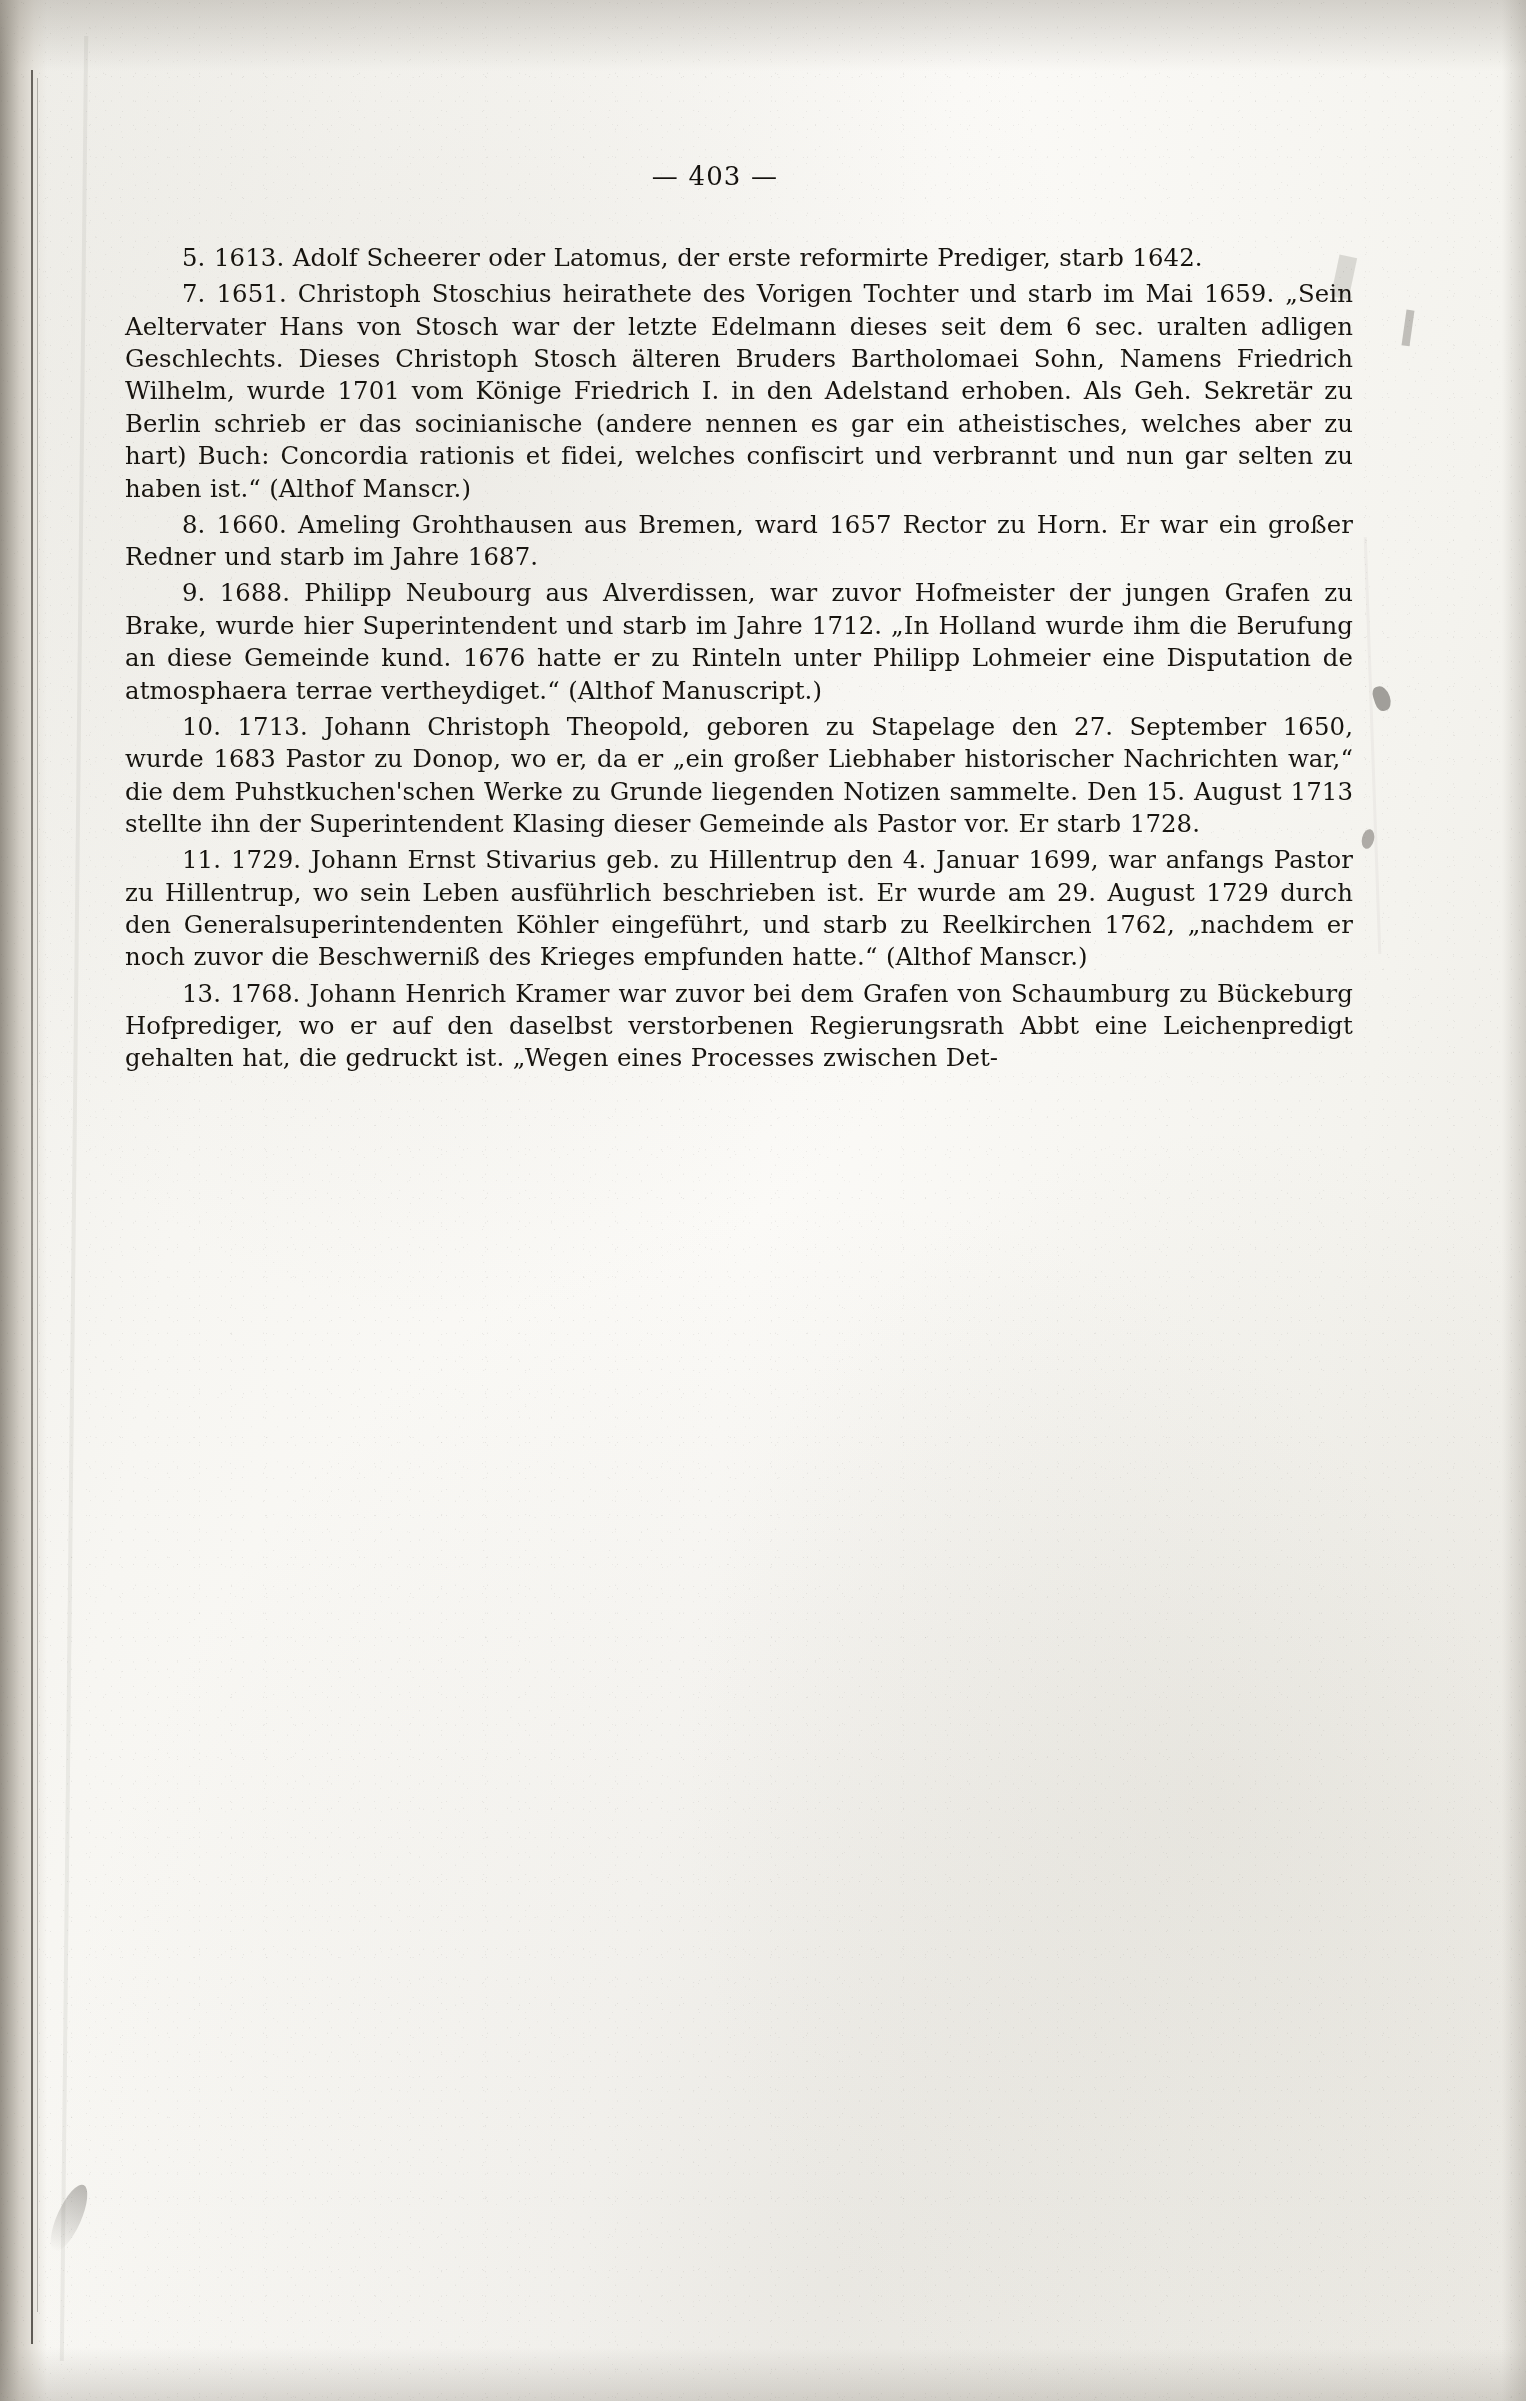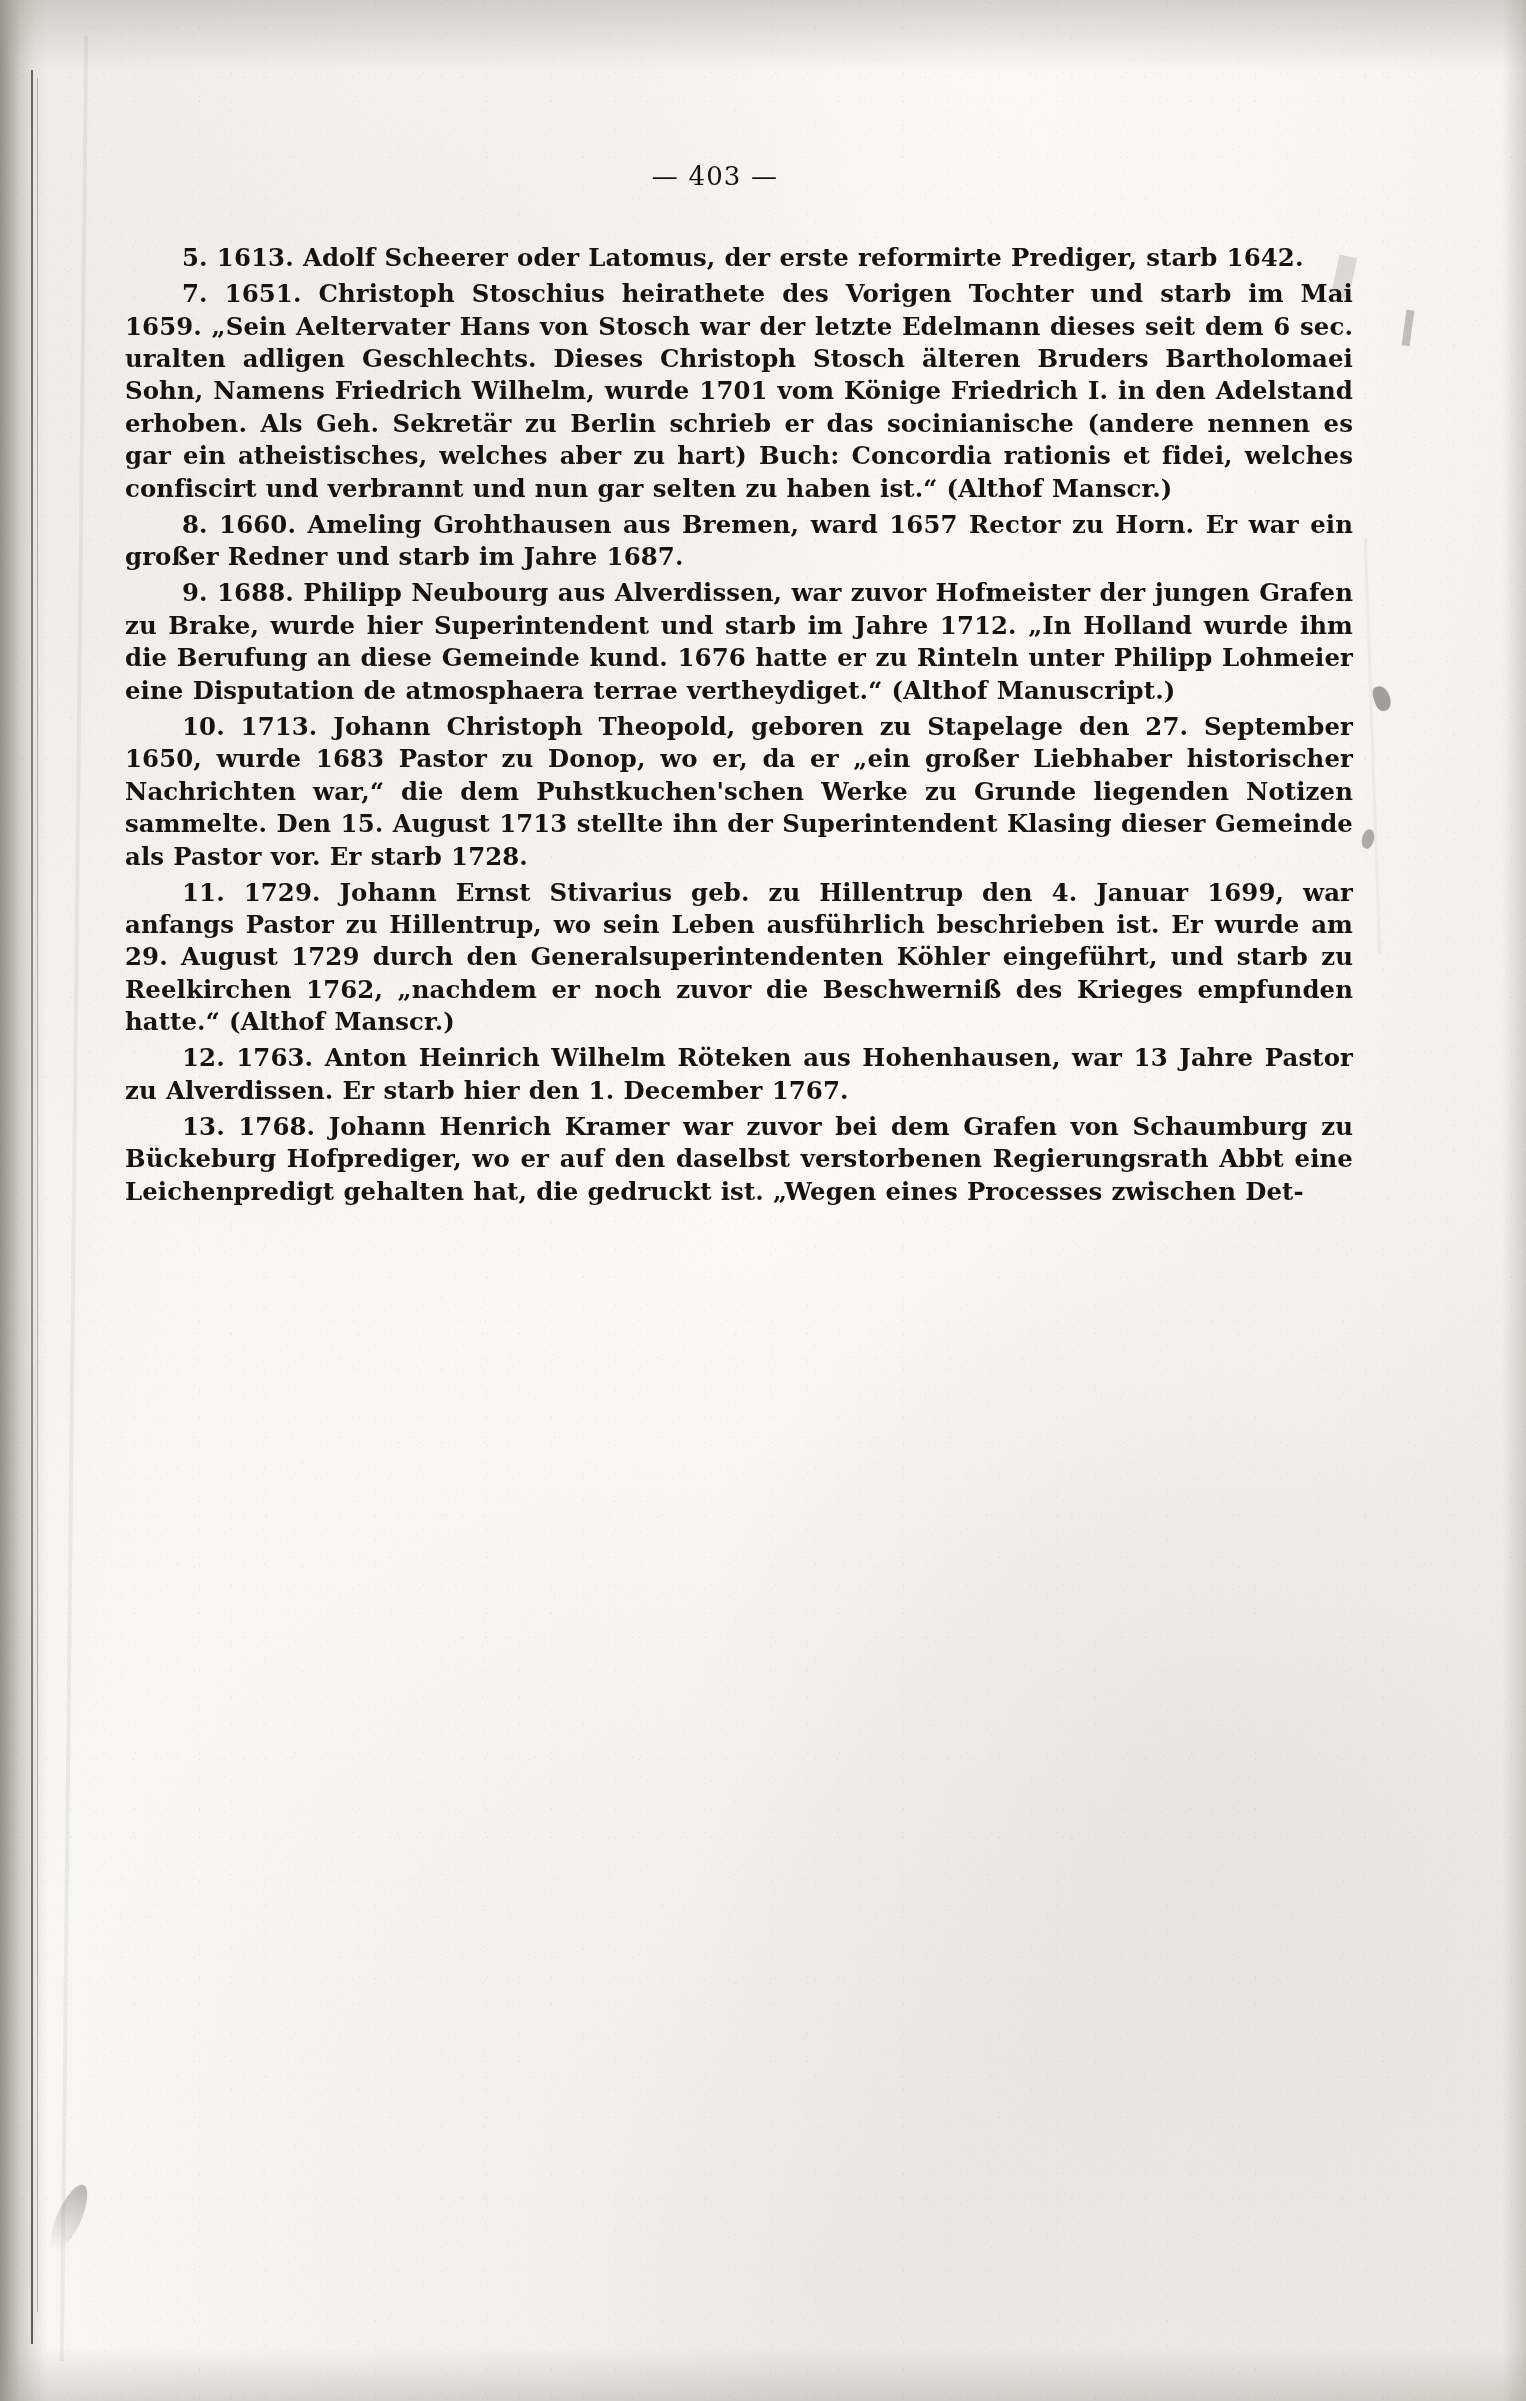--- a/index.html
+++ b/index.html
@@ -109,21 +109,20 @@
     margin: 0 0 3.6px 0;
     font-size: 24.4px;
     line-height: 1.33;
     color: #17140f;
     text-align: justify;
     text-justify: inter-word;
     text-indent: 57px;
     font-family: "DejaVu Serif", serif;
     letter-spacing: 0.1px;
     word-spacing: 0.6px;
-    font-weight: bold;
   }
   .para:last-child { margin-bottom: 8px; }
 
   
   .streak {
     position: absolute;
     background: rgba(120,115,106,0.10);
     pointer-events: none;
   }
   #streak-a { left: 72px; top: 36px; width: 3.6px; height: 2325px; transform: rotate(0.6deg); }
@@ -156,20 +155,19 @@
   <div id="content">
 
     <div id="page-number">—  403  —</div>
 
     <p class="para">5.  1613.  Adolf Scheerer oder Latomus, der erste reformirte Prediger, starb 1642.</p>
     <p class="para">7.  1651.  Christoph Stoschius heirathete des Vorigen Tochter und starb im Mai 1659. „Sein Aeltervater Hans von Stosch war der letzte Edelmann dieses seit dem 6 sec. uralten adligen Geschlechts. Dieses Christoph Stosch älteren Bruders Bartholomaei Sohn, Namens Friedrich Wilhelm, wurde 1701 vom Könige Friedrich I. in den Adelstand erhoben. Als Geh. Sekretär zu Berlin schrieb er das socinianische (andere nennen es gar ein atheistisches, welches aber zu hart) Buch: Concordia rationis et fidei, welches confiscirt und verbrannt und nun gar selten zu haben ist.“ (Althof Manscr.)</p>
     <p class="para">8.  1660.  Ameling Grohthausen aus Bremen, ward 1657 Rector zu Horn. Er war ein großer Redner und starb im Jahre 1687.</p>
     <p class="para">9.  1688.  Philipp Neubourg aus Alverdissen, war zuvor Hofmeister der jungen Grafen zu Brake, wurde hier Superintendent und starb im Jahre 1712.  „In Holland wurde ihm die Berufung an diese Gemeinde kund.  1676 hatte er zu Rinteln unter Philipp Lohmeier eine Disputation de atmosphaera terrae vertheydiget.“ (Althof Manuscript.)</p>
     <p class="para">10.  1713.  Johann Christoph Theopold, geboren zu Stapelage den 27. September 1650, wurde 1683 Pastor zu Donop, wo er, da er „ein großer Liebhaber historischer Nachrichten war,“ die dem Puhstkuchen'schen Werke zu Grunde liegenden Notizen sammelte. Den 15. August 1713 stellte ihn der Superintendent Klasing dieser Gemeinde als Pastor vor.  Er starb 1728.</p>
     <p class="para">11.  1729.  Johann Ernst Stivarius geb. zu Hillentrup den 4. Januar 1699, war anfangs Pastor zu Hillentrup, wo sein Leben ausführlich beschrieben ist.  Er wurde am 29. August 1729 durch den Generalsuperintendenten Köhler eingeführt, und starb zu Reelkirchen 1762, „nachdem er noch zuvor die Beschwerniß des Krieges empfunden hatte.“  (Althof Manscr.)</p>
-    <p class="para">12.  1763.  Anton Heinrich Wilhelm Röteken aus Hohenhausen, war 13 Jahre Pastor zu Alverdissen. Er starb hier den 1. December 1767.</p>
     <p class="para">13.  1768.  Johann Henrich Kramer war zuvor bei dem Grafen von Schaumburg zu Bückeburg Hofprediger, wo er auf den daselbst verstorbenen Regierungsrath Abbt eine Leichenpredigt gehalten hat, die gedruckt ist.  „Wegen eines Processes zwischen Det-</p>
 
   </div>
 
   <div id="grain"></div>
 </div>
 
 
 </body></html>

